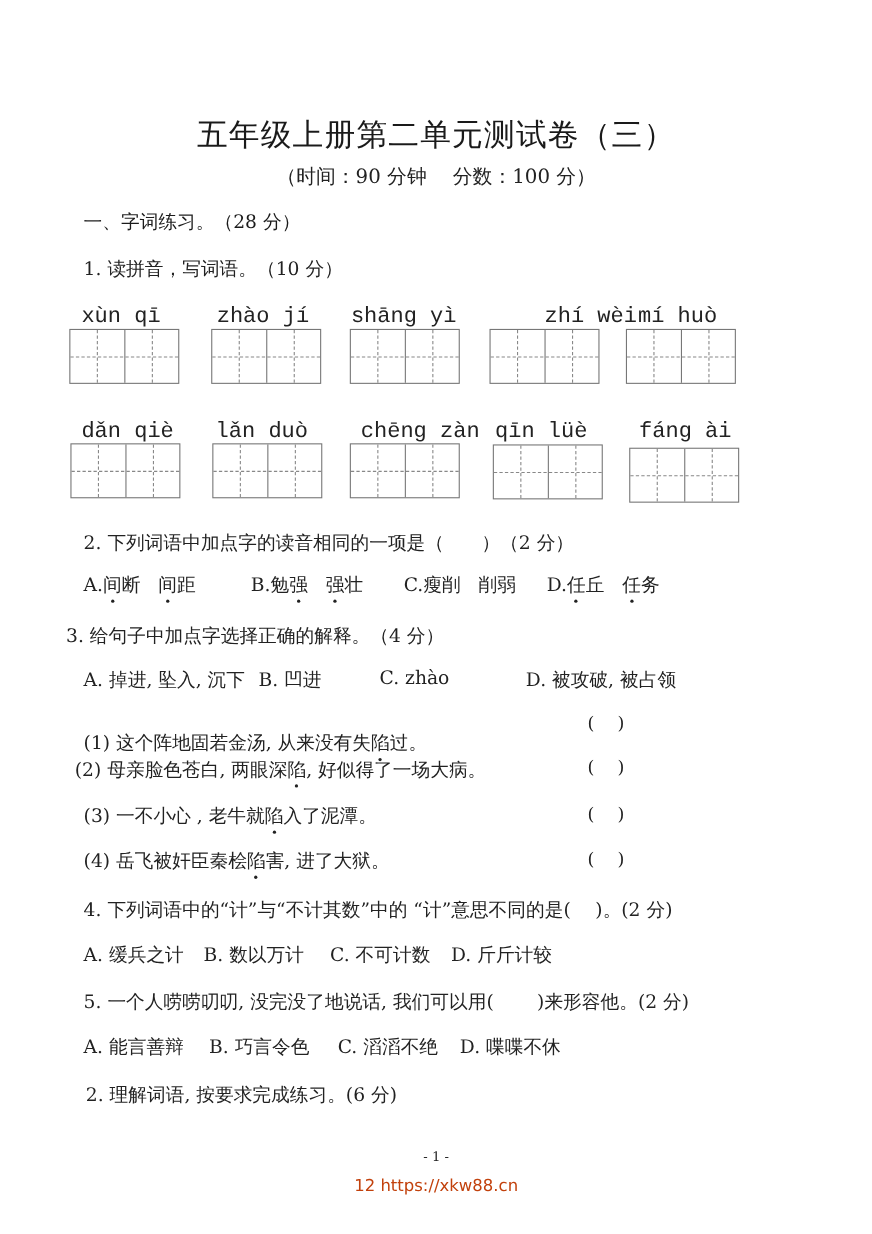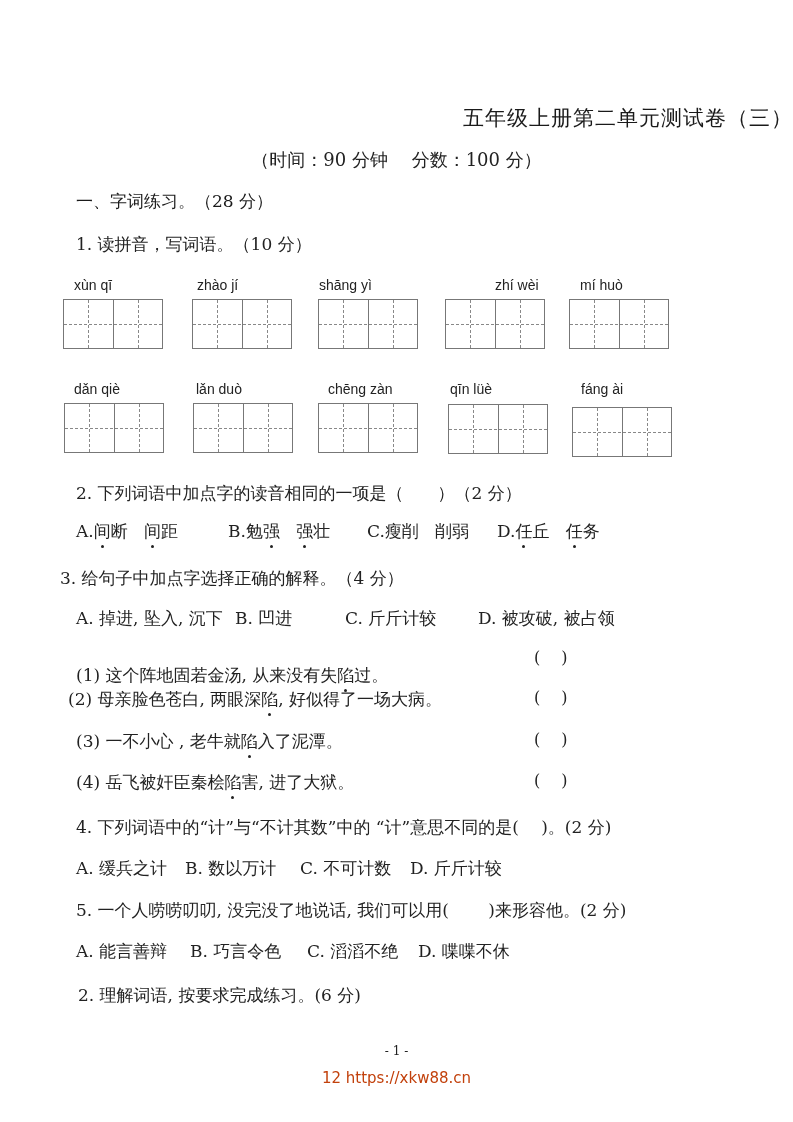--- a/index.html
+++ b/index.html
@@ -1,23 +1,23 @@
 <!DOCTYPE html>
 <html><head>
 <meta charset="utf-8">
 <style>
   html, body { margin: 0; padding: 0; background: #ffffff; }
   body { width: 793px; height: 1122px; position: relative; overflow: hidden;
          font-family: "DejaVu Serif", "Liberation Serif", serif; color: #222; }
   .abs { position: absolute; white-space: nowrap; }
-  .title { left: 0; width: 793px; top: 104px; text-align: right; font-size: 21px; letter-spacing: 1px; color: #1a1a1a; }
+  .title { left: 0; width: 793px; top: 104px; text-align: center; font-size: 28px; letter-spacing: 1px; color: #1a1a1a; }
   .subtitle { left: 0; width: 793px; top: 148px; text-align: center; font-size: 18px; color: #222; }
   .section { left: 76px; top: 190px; font-size: 17px; font-weight: normal; color: #1a1a1a; }
   .q { font-size: 17px; color: #222; }
-  .pinyin { font-family: Liberation Sans, sans-serif; font-size: 14px; color: #222; }
+  .pinyin { font-family: Liberation Mono, monospace; font-size: 20px; color: #222; }
   .grid { position: absolute; width: 100px; height: 50px; border: 1px solid #777; box-sizing: border-box; }
   .grid .vmid { position: absolute; left: 49px; top: 0; bottom: 0; border-left: 1px solid #777; }
   .grid .vd1 { position: absolute; left: 24px; top: 0; bottom: 0; border-left: 1px dashed #888; }
   .grid .vd2 { position: absolute; left: 74px; top: 0; bottom: 0; border-left: 1px dashed #888; }
   .grid .hd { position: absolute; top: 24px; left: 0; right: 0; border-top: 1px dashed #888; }
   .dot { position: relative; display: inline-block; }
   .dot::after { content: ""; position: absolute; left: 50%; bottom: -5px; width: 3px; height: 3px; margin-left: -1.5px; background: #222; border-radius: 50%; }
   .opt { position: absolute; font-size: 17px; }
   .paren { position: absolute; font-size: 16px; }
   .pagenum { left: 0; width: 793px; top: 1044px; text-align: center; font-size: 12px; color: #222; }
@@ -117,21 +117,21 @@
 <div class="opt" style="left:367px; top:520px;">
   <span>C.</span><span>瘦削</span>&nbsp;&nbsp;&nbsp;<span>削弱</span>
 </div>
 <div class="opt" style="left:497px; top:520px;">
   <span>D.</span><span class="dot">任</span><span>丘</span>&nbsp;&nbsp;&nbsp;<span class="dot">任</span><span>务</span>
 </div>
 
 <div class="abs q" style="left:60px; top:567px;">3. 给句子中加点字选择正确的解释。（4 分）</div>
 <div class="opt" style="left:76px; top:607px;">A. 掉进, 坠入, 沉下</div>
 <div class="opt" style="left:235px; top:607px;">B. 凹进</div>
-<div class="opt" style="left:345px; top:607px;">C. 斤斤计较</div>
+<div class="opt" style="left:345px; top:607px;">C. zhào</div>
 <div class="opt" style="left:478px; top:607px;">D. 被攻破, 被占领</div>
 
 <div class="opt" style="left:76px; top:648px;margin-top:16px;">
   <span>(1) 这个阵地固若金汤, 从来没有失</span><span class="dot">陷</span><span>过。</span>
 </div>
 <div class="paren" style="left:534px; top:648px;">(　 )</div>
 
 <div class="opt" style="left:68px; top:688px;">
   <span>(2) 母亲脸色苍白, 两眼深</span><span class="dot">陷</span><span>, 好似得了一场大病。</span>
 </div>

